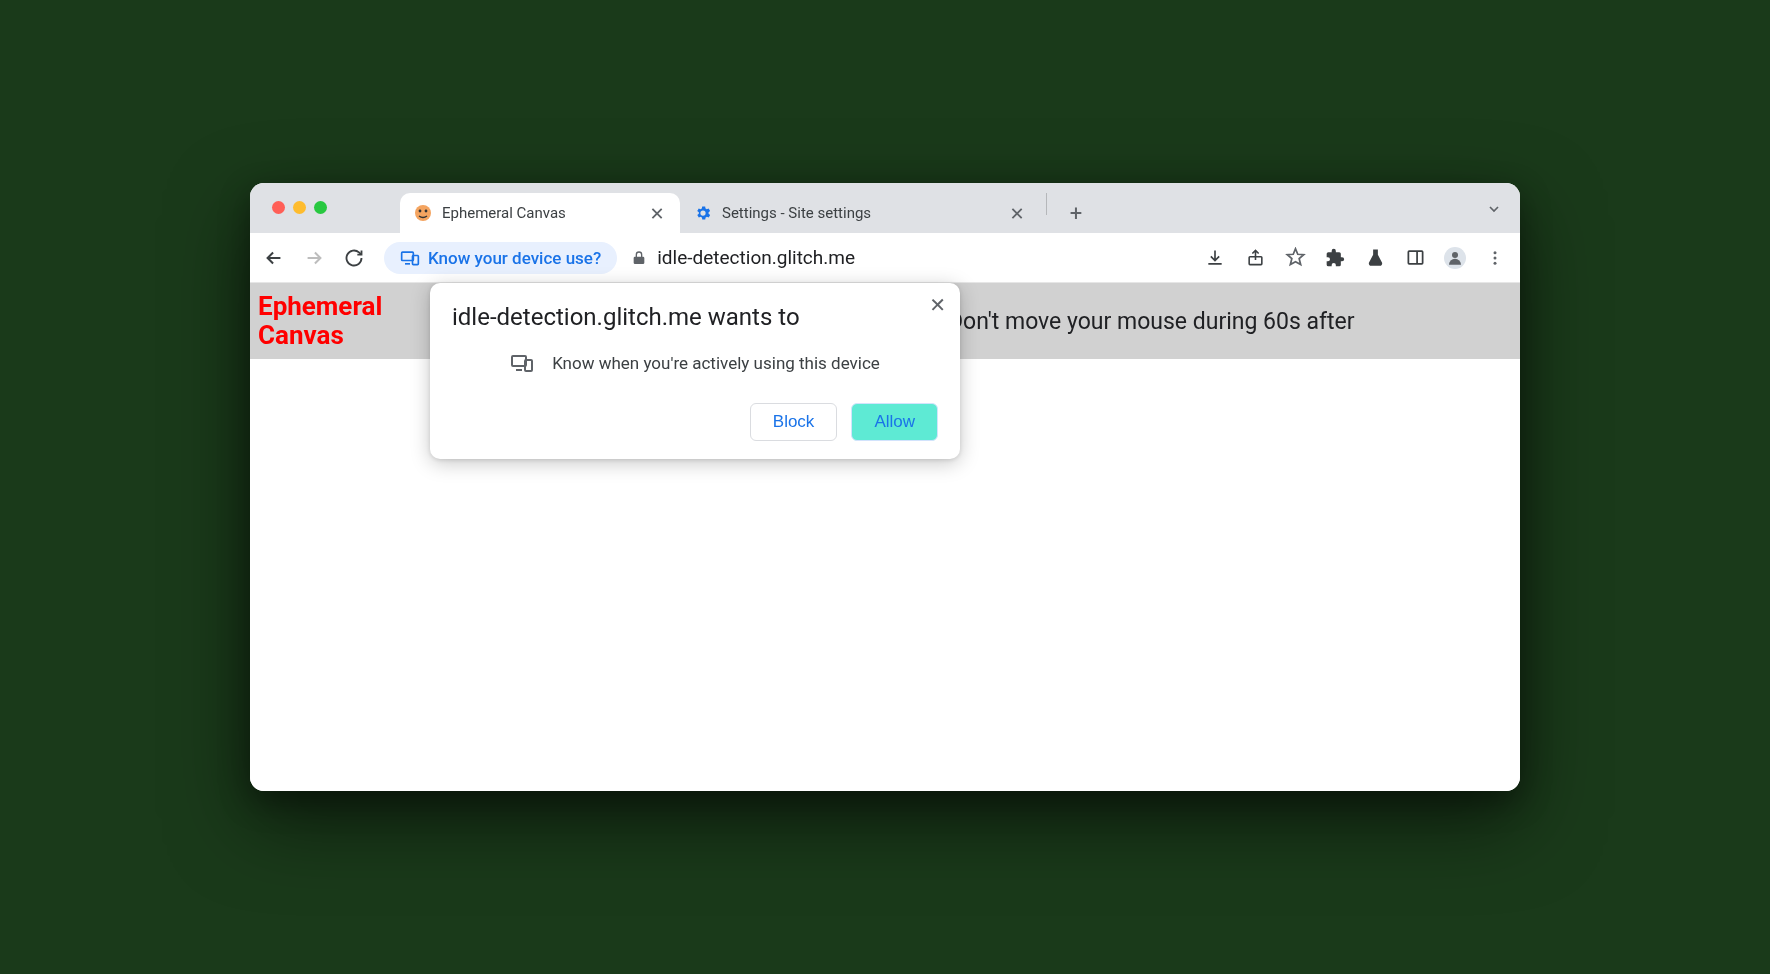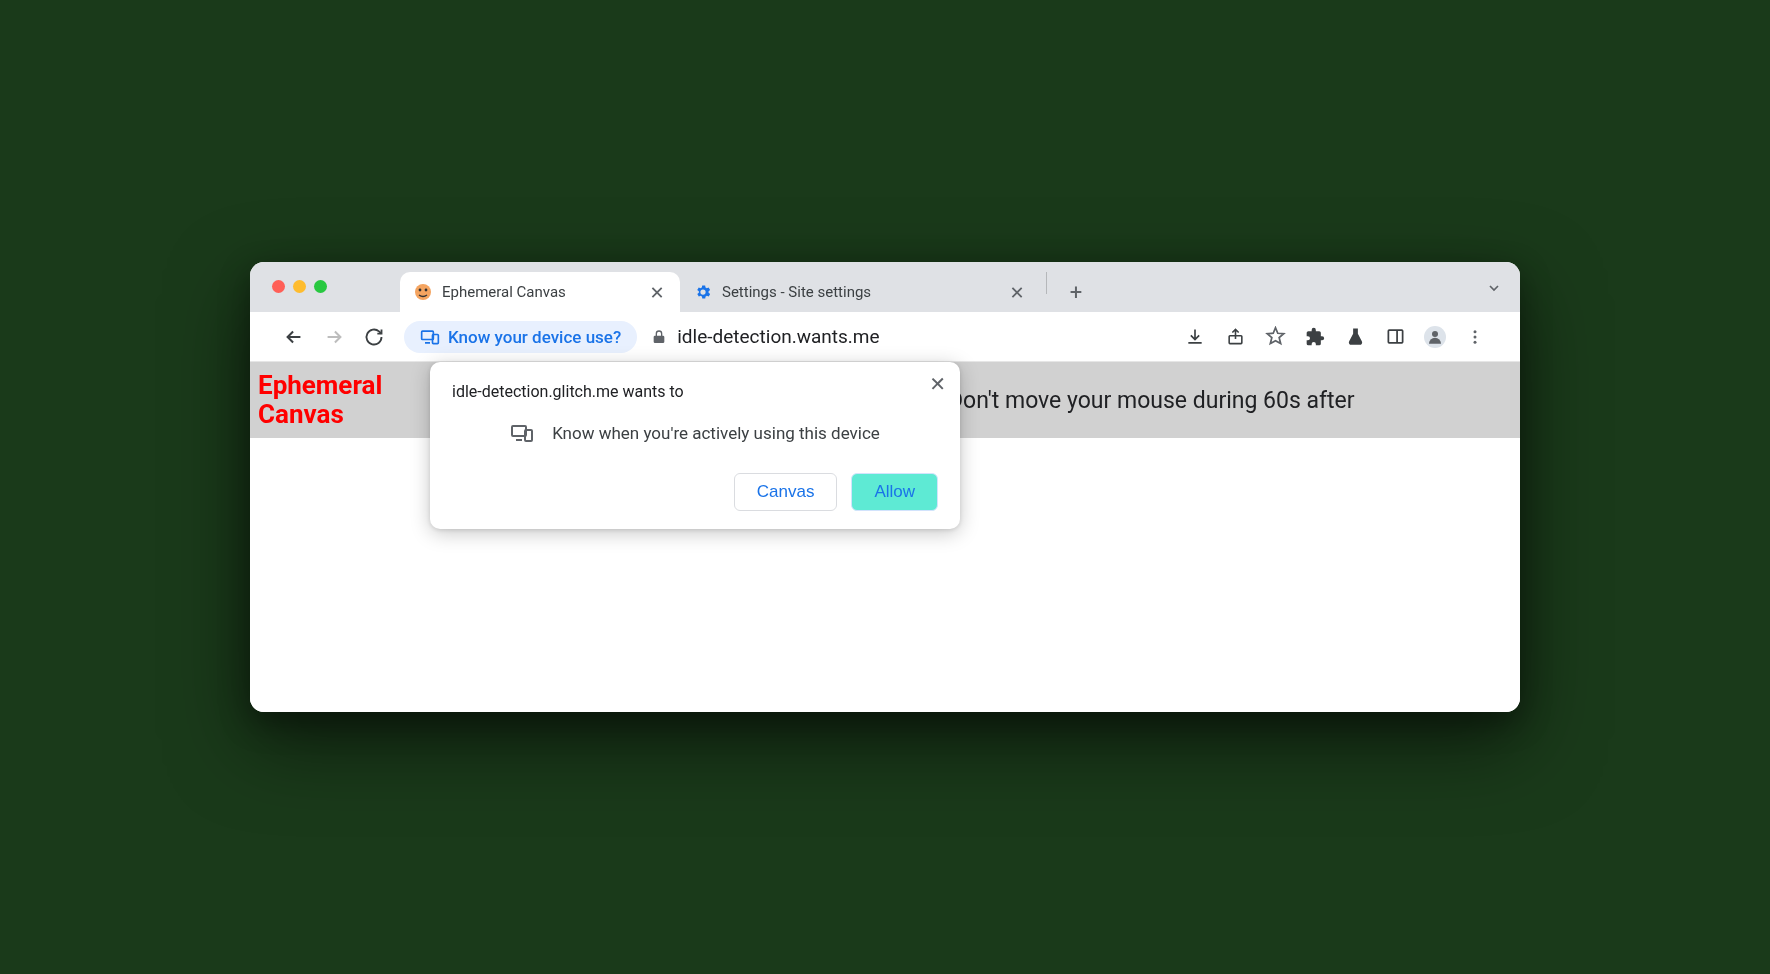--- a/index.html
+++ b/index.html
@@ -7,21 +7,21 @@
     font-family: -apple-system, BlinkMacSystemFont, "Segoe UI", Roboto, sans-serif;
     background: #1a3a1a;
     width: 1770px;
     height: 974px;
     display: flex;
     align-items: center;
     justify-content: center;
   }
   .window {
     width: 1270px;
-    height: 450px;
+    height: 608px;
     background: #fff;
     border-radius: 14px;
     box-shadow: 0 30px 80px rgba(0,0,0,0.55), 0 10px 30px rgba(0,0,0,0.35);
     overflow: hidden;
     position: relative;
     display: flex;
     flex-direction: column;
   }
   .titlebar {
     height: 50px;
@@ -94,21 +94,21 @@
     right: 18px;
     top: 18px;
     color: #5f6368;
   }
   .toolbar {
     height: 50px;
     background: #fff;
     border-bottom: 1px solid #e6e6e6;
     display: flex;
     align-items: center;
-    padding: 0 26px;
+    padding: 0 6px;
     gap: 4px;
   }
   .nav-btn {
     width: 36px; height: 36px;
     display: flex; align-items: center; justify-content: center;
     color: #5f6368;
     cursor: pointer;
     border-radius: 50%;
   }
   .nav-btn.disabled { color: #bdbdbd; cursor: default; }
@@ -187,21 +187,21 @@
   }
   .perm-close {
     position: absolute;
     top: 10px; right: 14px;
     font-size: 20px;
     color: #5f6368;
     cursor: pointer;
     font-weight: 300;
   }
   .perm-title {
-    font-size: 16px;
+    font-size: 24px;
     color: #202124;
     margin-bottom: 20px;
   }
   .perm-row {
     display: flex;
     align-items: center;
     gap: 18px;
     font-size: 17px;
     color: #3c4043;
     margin-bottom: 28px;
@@ -306,21 +306,21 @@
             </svg>
         </span>
         <span>Know your device use?</span>
       </div>
       <div class="addr">
         <span class="lock">
           <svg width="16" height="16" viewBox="0 0 24 24" fill="#5f6368">
               <path d="M12 2a5 5 0 0 0-5 5v3H6a2 2 0 0 0-2 2v7a2 2 0 0 0 2 2h12a2 2 0 0 0 2-2v-7a2 2 0 0 0-2-2h-1V7a5 5 0 0 0-5-5zm-3 5a3 3 0 1 1 6 0v3H9V7z"></path>
             </svg>
         </span>
-        <span>idle-detection.wants.me</span>
+        <span>idle-detection.glitch.me</span>
       </div>
     </div>
 
     <div class="toolbar-icons">
       <span class="ic">
         <svg width="20" height="20" viewBox="0 0 24 24" fill="none" stroke="#3c4043" stroke-width="2">
             <path d="M12 3v12M7 10l5 5 5-5M4 19h16"></path>
           </svg>
       </span>
       <span class="ic">
@@ -379,19 +379,19 @@
         <span>
           <svg width="24" height="24" viewBox="0 0 24 24" fill="none" stroke="#5f6368" stroke-width="2">
               <rect x="2" y="5" width="14" height="10" rx="1"></rect>
               <path d="M6 19h6"></path>
               <rect x="15" y="9" width="7" height="11" rx="1"></rect>
             </svg>
         </span>
         <span>Know when you're actively using this device</span>
       </div>
       <div class="perm-actions">
-        <button class="perm-btn">Canvas</button>
+        <button class="perm-btn">Block</button>
         <button class="perm-btn primary">Allow</button>
       </div>
     </div>
   </div>
 
 </div>
 
 </body></html>

